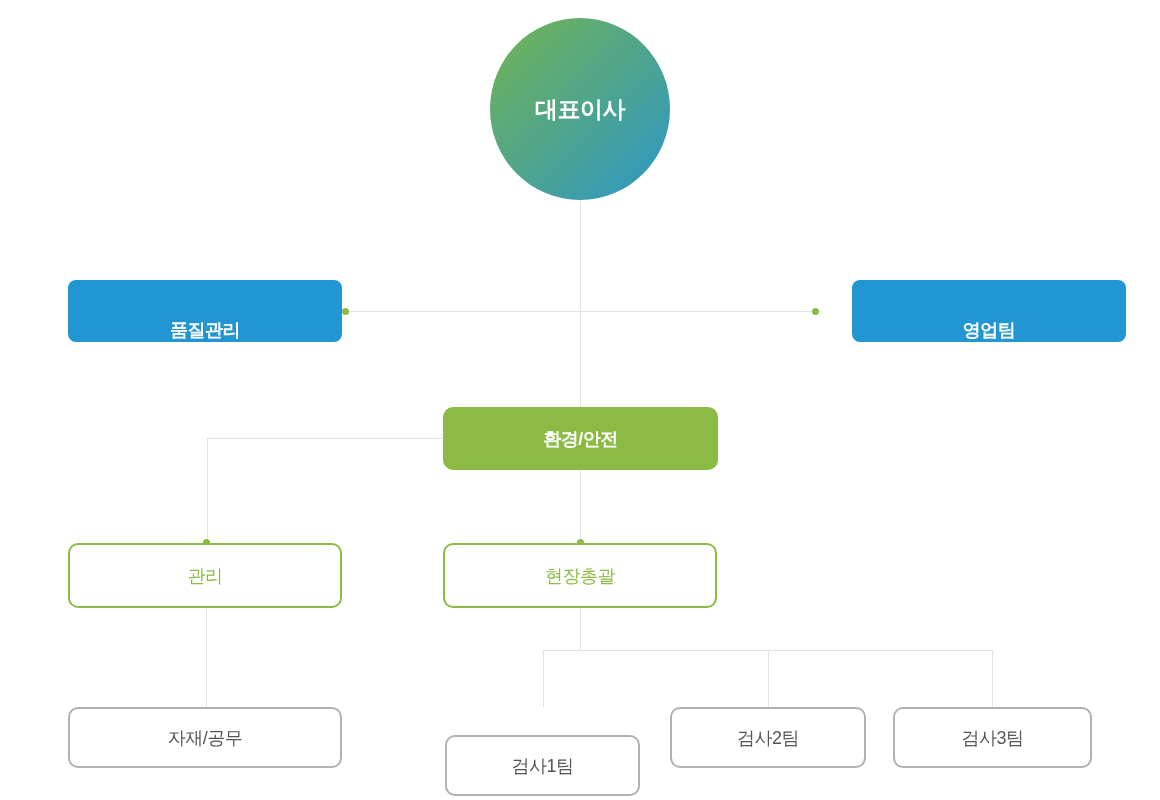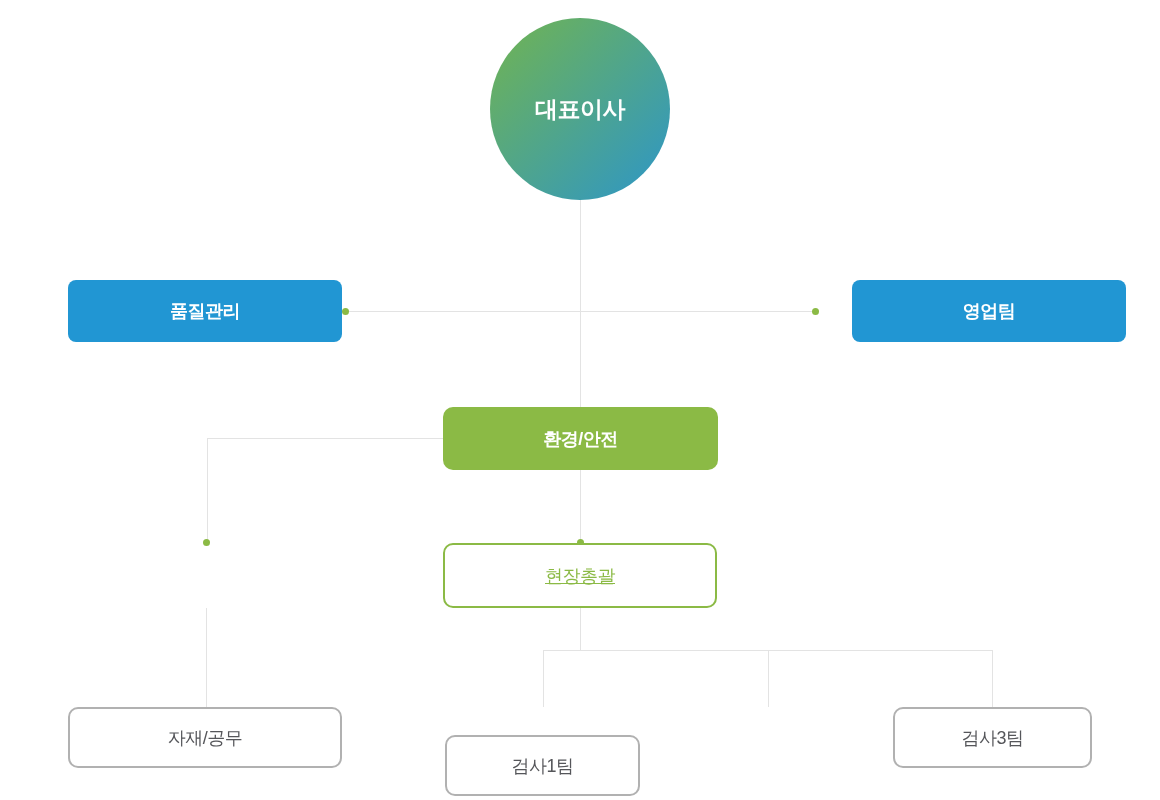--- a/index.html
+++ b/index.html
@@ -47,20 +47,21 @@
     color: #ffffff;
     font-size: 23px;
     font-weight: 700;
   }
 
   .node-blue {
     background: #2196d3;
     color: #ffffff;
     font-weight: 700;
     border-radius: 8px;
+    align-items: flex-end;
   }
   .node-quality { left: 68px;  top: 280px; width: 274px; height: 62px; }
   .node-sales   { left: 852px; top: 280px; width: 274px; height: 62px; }
 
   .node-green-fill {
     left: 443px; top: 407px;
     width: 275px; height: 63px;
     background: #8bba45;
     color: #ffffff;
     font-weight: 700;
@@ -68,21 +69,21 @@
   }
 
   .node-green-outline {
     background: #ffffff;
     border: 2px solid #8bba45;
     color: #8bba45;
     font-weight: 500;
     border-radius: 10px;
   }
   .node-mgmt { left: 68px;  top: 543px; width: 274px; height: 65px; }
-  .node-site { left: 443px; top: 543px; width: 274px; height: 65px; text-decoration: underline; }
+  .node-site { left: 443px; top: 543px; width: 274px; height: 65px; }
 
   .node-gray-outline {
     background: #ffffff;
     border: 2px solid #b1b1b1;
     color: #55565a;
     font-weight: 500;
     border-radius: 10px;
   }
   .node-material { left: 68px;  top: 707px; width: 274px; height: 61px; }
   .node-team1    { left: 445px; top: 707px; width: 195px; height: 61px; margin-top: 28px; }
@@ -120,31 +121,37 @@
   </div>
 
   <div class="node node-blue node-sales">
     <span>영업팀</span>
   </div>
 
   <div class="node node-green-fill">
     <span>환경/안전</span>
   </div>
 
+  <div class="node node-green-outline node-mgmt">
+    <span>관리</span>
+  </div>
 
   <div class="node node-green-outline node-site">
     <span>현장총괄</span>
   </div>
 
   <div class="node node-gray-outline node-material">
     <span>자재/공무</span>
   </div>
 
   <div class="node node-gray-outline node-team1">
     <span>검사1팀</span>
   </div>
 
+  <div class="node node-gray-outline node-team2">
+    <span>검사2팀</span>
+  </div>
 
   <div class="node node-gray-outline node-team3">
     <span>검사3팀</span>
   </div>
 
 </div>
 
 </body></html>

